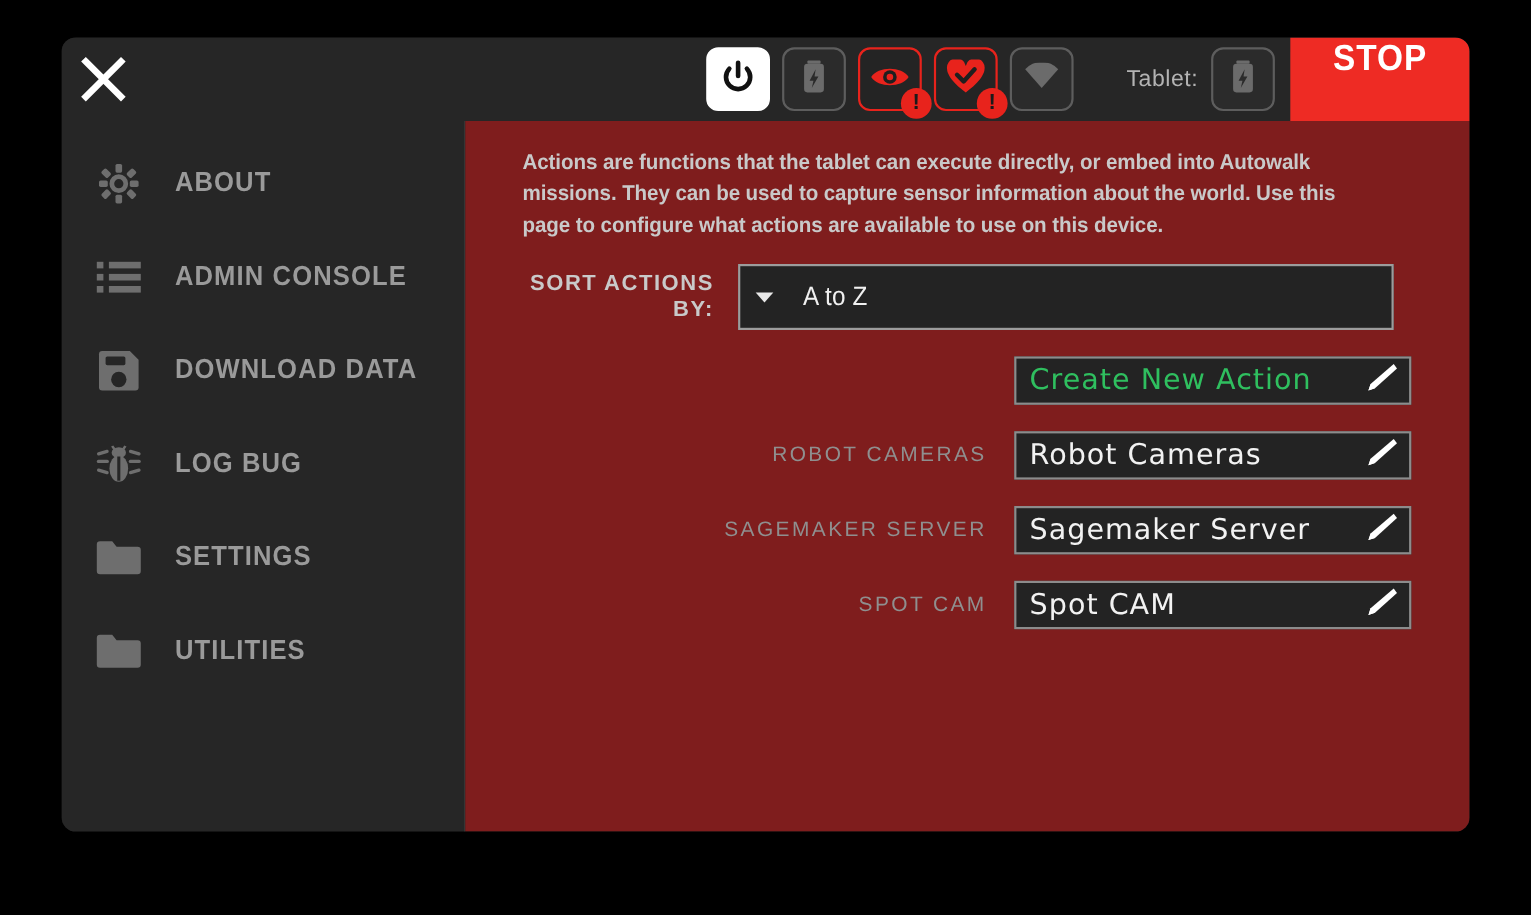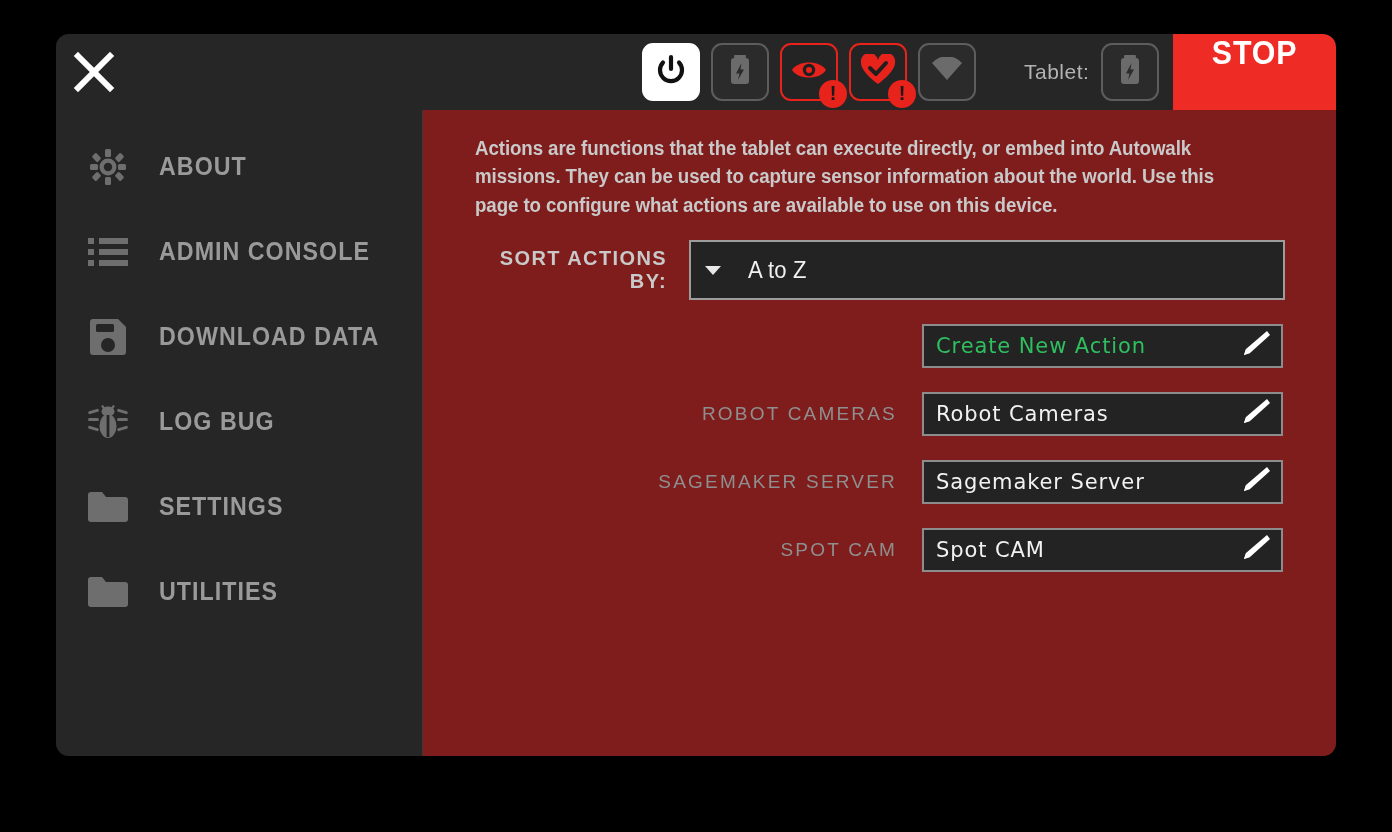--- a/index.html
+++ b/index.html
@@ -158,21 +158,21 @@
     font-size: 19.5px;
     font-weight: bold;
     line-height: 1.45;
     letter-spacing: -0.1px;
     transform: scaleX(0.96);
     transform-origin: left top;
   }
 
   #sort-row {
     position: absolute;
-    left: 54px; top: 130px;
+    left: 36px; top: 130px;
     width: 808px;
     display: flex;
     align-items: center;
   }
   #sort-label {
     width: 190px;
     flex: 0 0 190px;
     text-align: right;
     color: #c9c9c9;
     font-size: 20px;
@@ -232,21 +232,21 @@
     background: #232323;
     border: 2px solid #8c8c8c;
     display: flex;
     align-items: center;
     justify-content: space-between;
     padding: 0 10px 0 12px;
     cursor: pointer;
   }
   .action-name {
     color: #f2f2f2;
-    font-size: 21px;
+    font-size: 26px;
     letter-spacing: 0.9px;
     font-family: "DejaVu Sans", sans-serif;
   }
   .action-name.new {
     color: #2fbf5f;
   }
   .pencil { display: block; }
 </style>
 </head>
 <body>

